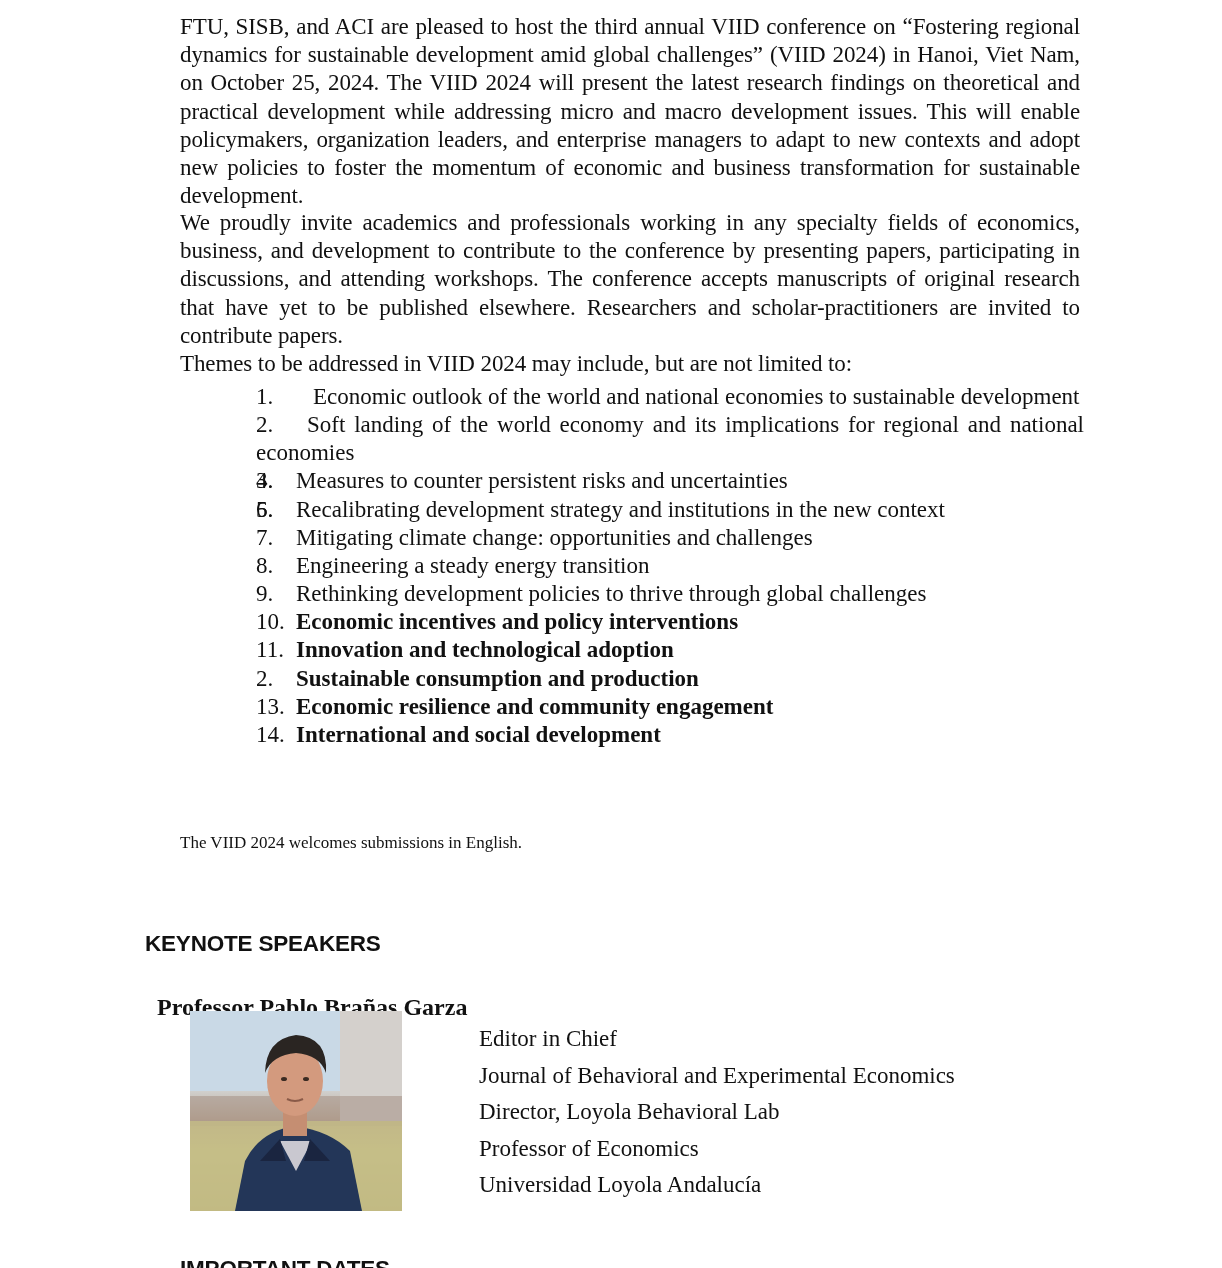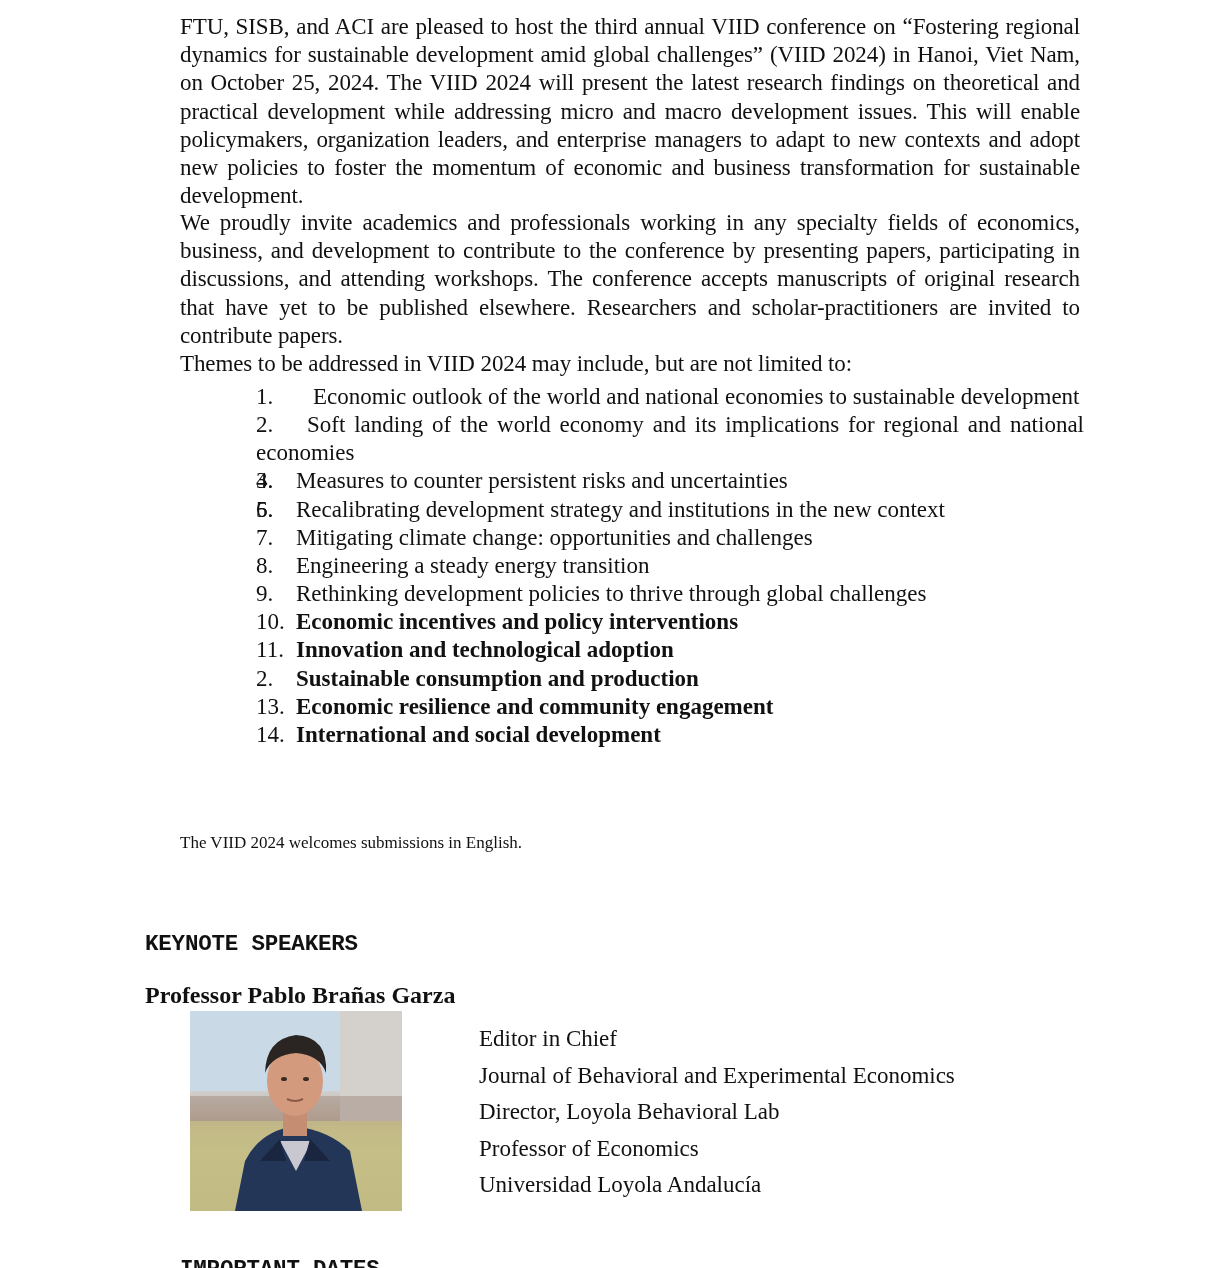--- a/index.html
+++ b/index.html
@@ -21,24 +21,24 @@
       font-size: 23px; line-height: 28.15px; text-align: justify; text-align-last: left;
       position: relative; padding-left: 40px; margin: 0;
     }
     .theme-item.wrap { padding-left: 0; text-indent: 0; }
     .theme-item.wrap .num { position: static; display: inline-block; width: 57px; }
     .theme-item.wrap.w2 .num { width: 51px; }
     .theme-item .num { position: absolute; left: 0; top: 0; }
     .theme-item.bold .label { font-weight: bold; }
     .closing { position: absolute; left: 180px; top: 813px; font-family: "Liberation Serif", serif; font-size: 17px; line-height: 28px; margin: 0; }
     .section-heading {
-      position: absolute; font-family: Liberation Mono, monospace;
+      position: absolute; font-family: Liberation Sans, sans-serif;
       font-weight: bold; font-size: 22.5px; margin: 0; letter-spacing: -0.2px;
     }
-    .speaker-name { position: absolute; left: 145px; top: 966px; font-family: "Liberation Serif", serif; font-weight: bold; font-size: 24px; margin: 0; }
+    .speaker-name { position: absolute; left: 145px; top: 966px; font-family: "Liberation Serif", serif; font-weight: bold; font-size: 24px; margin: 12px; }
     .photo {
       position: absolute; left: 190px; top: 995px; width: 212px; height: 200px; overflow: hidden;
       background: linear-gradient(180deg, #bcd3e6 0%, #d8dee2 35%, #b9a48f 55%, #c8c38e 70%, #b8b07a 100%);
     }
     .photo svg { display: block; }
     .affil { position: absolute; left: 470px; top: 996px; margin: 9px; padding: 0; list-style: none; }
     .affil li { font-family: "Liberation Serif", serif; font-size: 23px; line-height: 36.5px; }
   </style>
 </head>
 <body>

